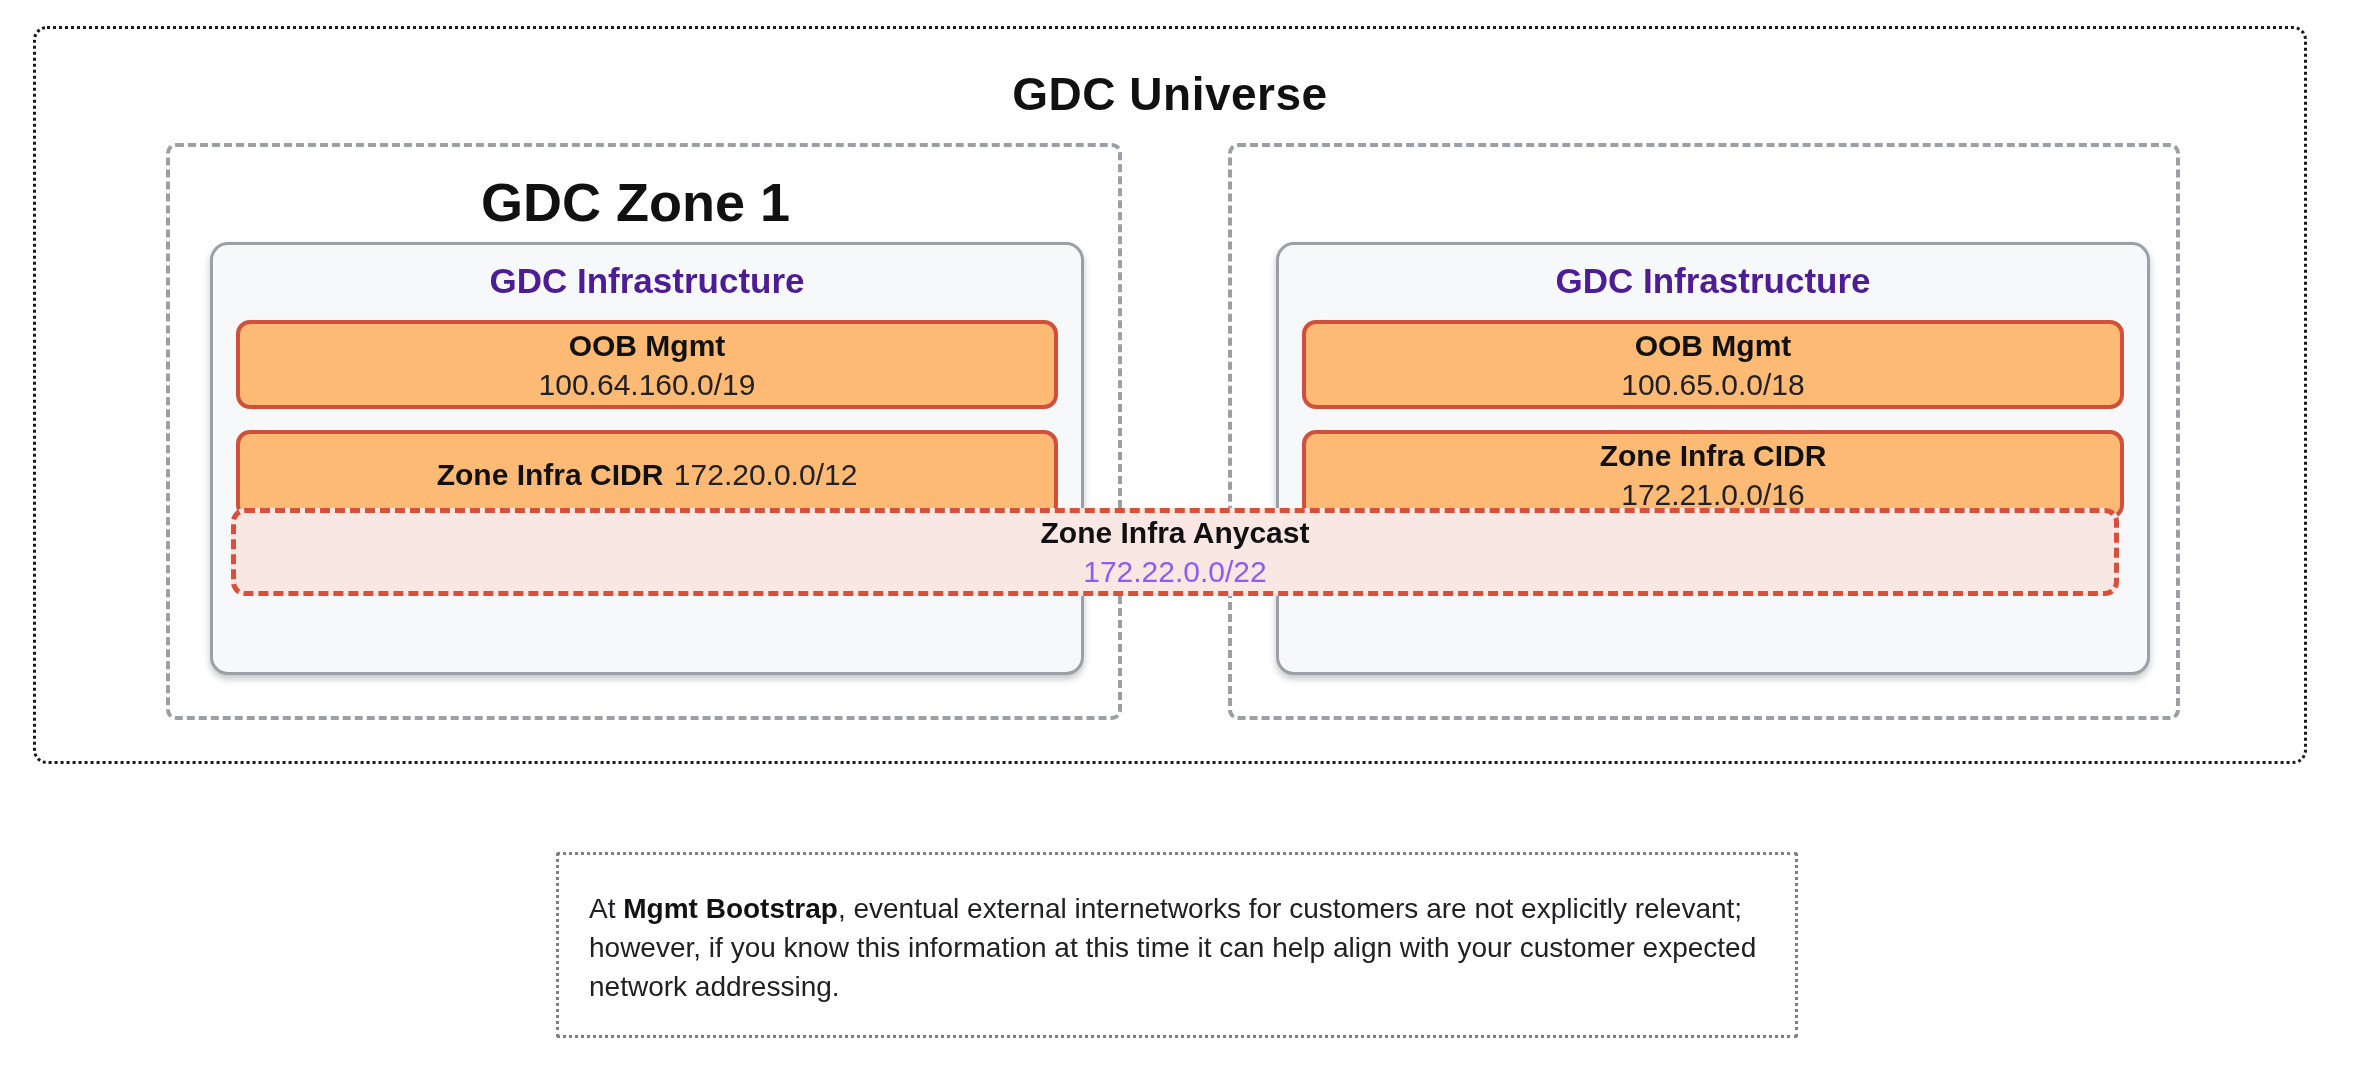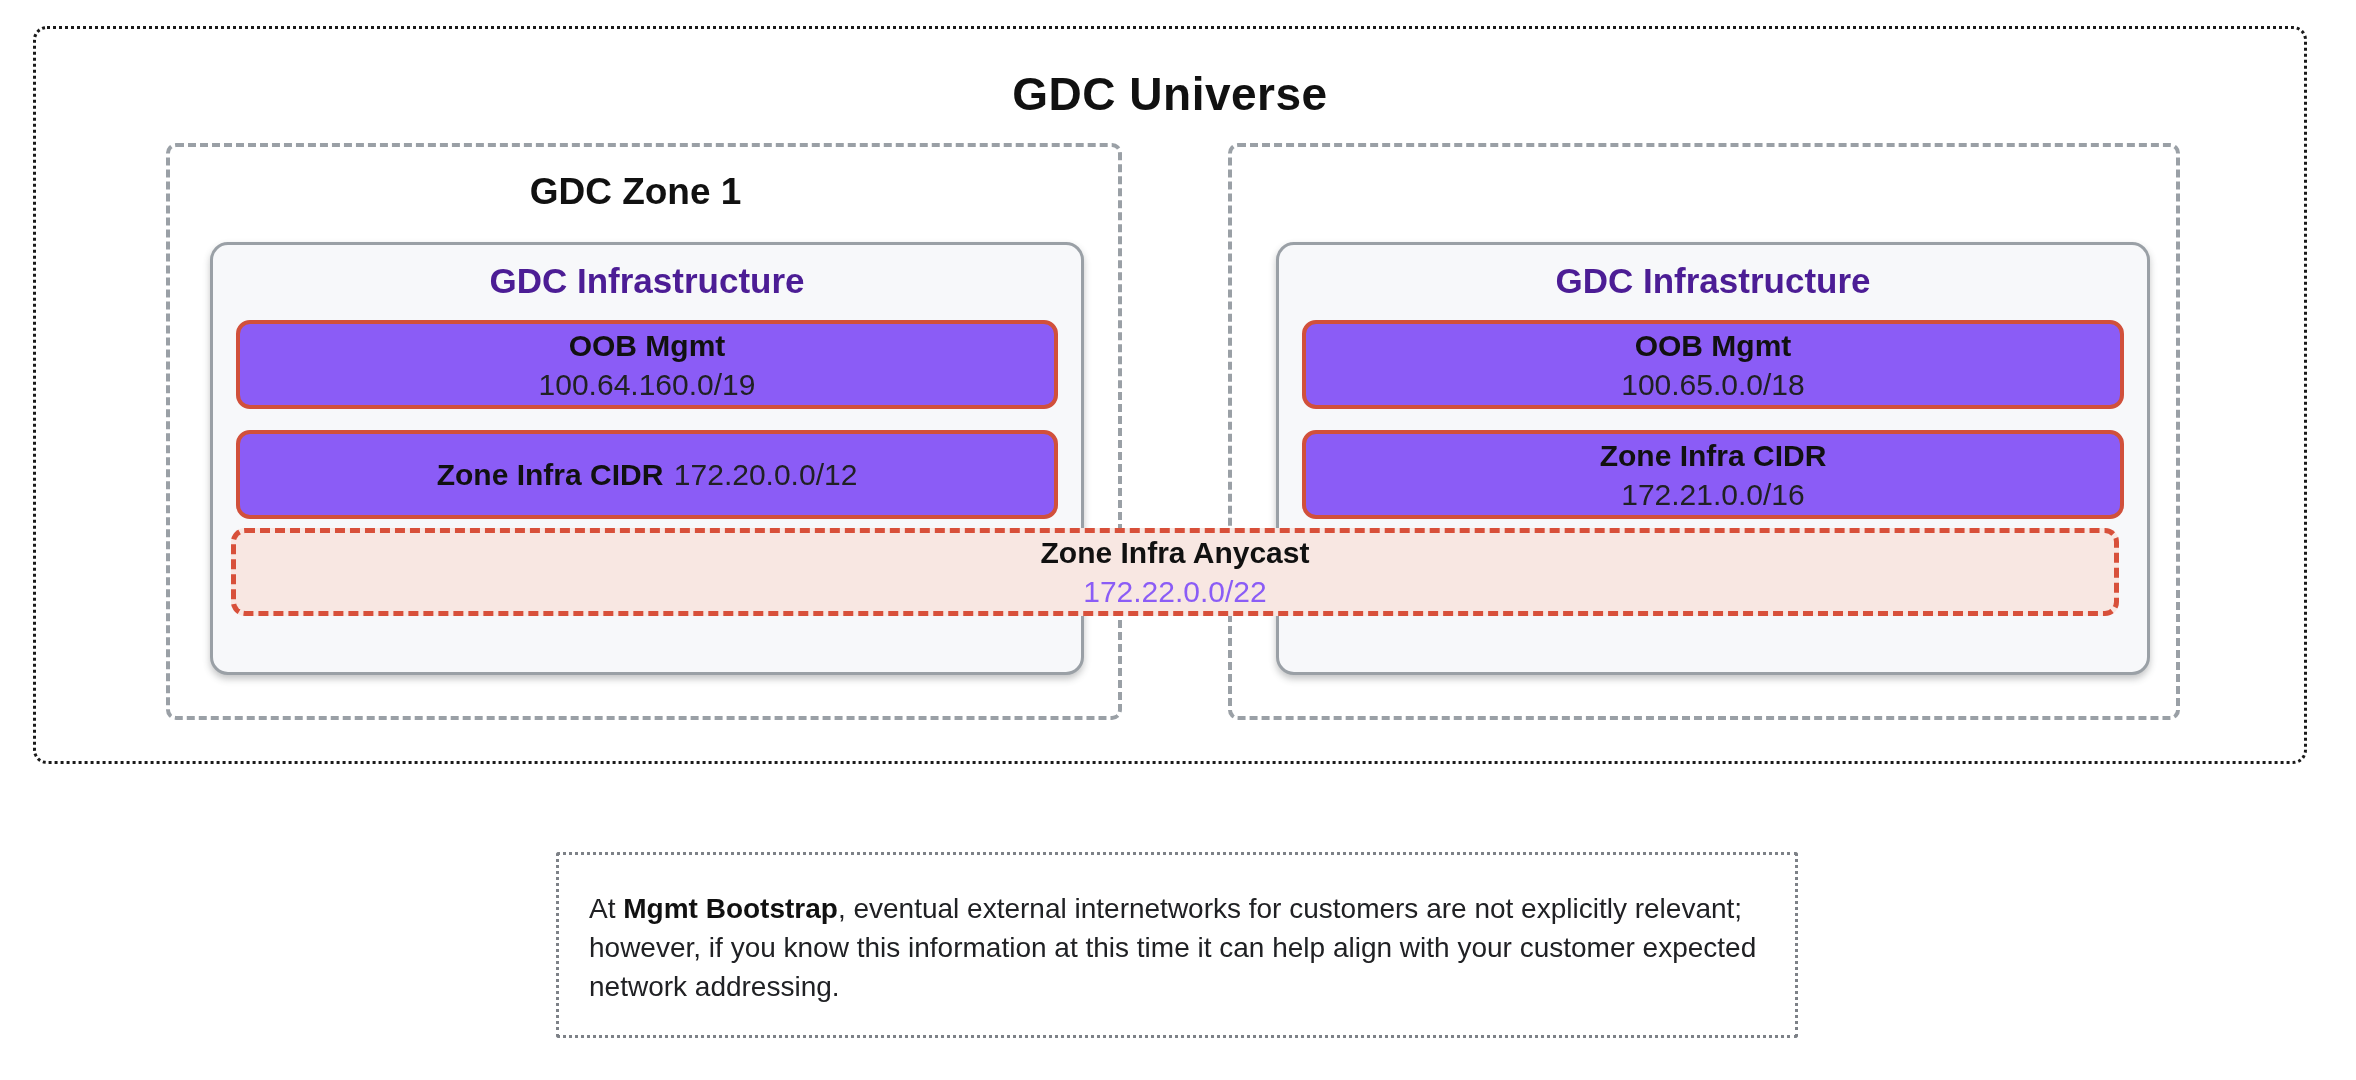--- a/index.html
+++ b/index.html
@@ -40,21 +40,21 @@
     border: 4px dashed #9aa0a6;
     border-radius: 10px;
     box-sizing: border-box;
   }
   .zone-1 { left: 130px; width: 956px; }
   .zone-2 { left: 1192px; width: 952px; }
   .zone-title {
     position: absolute;
     left: 0; right: 17px; top: 24px;
     text-align: center;
-    font-size: 37px;
+    font-size: 54px;
     font-weight: 700;
     color: #111111;
   }
 
   
   .infra {
     position: absolute;
     top: 95px;
     width: 874px; height: 433px;
     background: #f7f8fa;
@@ -72,21 +72,21 @@
     font-size: 35px;
     font-weight: 700;
     color: #4c1d95;
   }
 
   
   .pill {
     position: absolute;
     left: 23px;
     width: 822px; height: 89px;
-    background: #8b5cf6;
+    background: #fdba74;
     border: 4px solid #d1503b;
     border-radius: 14px;
     box-sizing: border-box;
     display: flex;
     flex-direction: column;
     align-items: center;
     justify-content: center;
     text-align: center;
     font-size: 30px;
     line-height: 39px;
@@ -94,21 +94,21 @@
   .pill-oob  { top: 75px; }
   .pill-cidr { top: 185px; }
   .pill .lbl { font-weight: 700; color: #111111; }
   .pill .val { font-weight: 400; color: #202124; }
   .pill .row { display: flex; flex-direction: row; align-items: baseline; }
   .pill .row .val { margin-left: 0.35em; }
 
   
   .anycast {
     position: absolute;
-    left: 231px; top: 528px;
+    left: 231px; top: 508px;
     width: 1888px; height: 88px;
     background: #f8e7e2;
     border: 5px dashed #d8503a;
     border-radius: 14px;
     box-sizing: border-box;
     z-index: 5;
     display: flex;
     flex-direction: column;
     align-items: center;
     justify-content: center;

